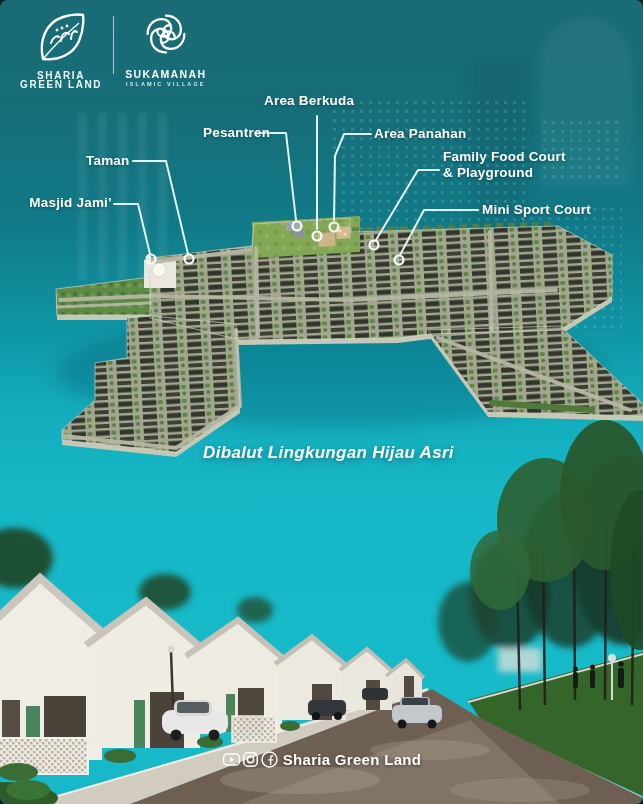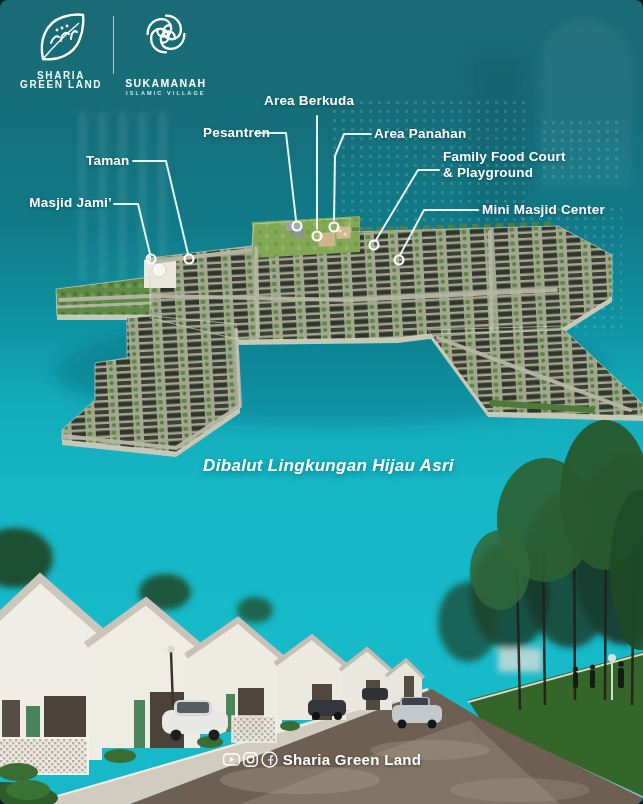--- a/index.html
+++ b/index.html
@@ -17,35 +17,35 @@
   #dots2{left:518px;top:205px;width:104px;height:130px;}
   #dots3{left:540px;top:118px;width:80px;height:62px;}
 
   .overlay-svg{position:absolute;left:0;top:0;width:643px;height:804px;pointer-events:none;}
   .photo-svg{position:absolute;left:0;top:400px;width:643px;height:404px;pointer-events:none;}
 
   .brand{position:absolute;left:20px;top:13px;display:flex;align-items:flex-start;gap:11px;color:#fff;}
   .brand .block{text-align:center;}
   .brand .leaf-cap{margin-top:4px;font-size:10px;font-weight:700;letter-spacing:1.6px;line-height:9px;color:#eef8f7;}
   .brand .divider{width:1px;height:58px;background:rgba(255,255,255,.65);margin-top:3px;}
-  .brand .suk-name{margin-top:18px;font-size:10.5px;font-weight:800;letter-spacing:1.4px;color:#fff;}
+  .brand .suk-name{margin-top:9px;font-size:10.5px;font-weight:800;letter-spacing:1.4px;color:#fff;}
   .brand .suk-tag{font-size:5.5px;font-weight:700;letter-spacing:2.1px;color:#d7ecec;margin-top:1px;}
 
   .callout{position:absolute;font-weight:700;font-size:13.5px;line-height:16px;color:#fff;letter-spacing:.2px;white-space:nowrap;text-shadow:0 1px 3px rgba(0,45,52,.55);}
   #co-masjid{left:24px;top:195px;width:88px;text-align:right;}
   #co-taman{left:86px;top:153px;}
   #co-pesantren{left:187px;top:125px;padding-left:16px;}
   #co-berkuda{left:264px;top:93px;}
   #co-panahan{left:374px;top:126px;}
   #co-foodcourt{left:443px;top:149px;}
   #co-sport{left:482px;top:202px;}
 
   .headline{position:absolute;left:0;top:439px;width:100%;text-align:center;color:#fff;}
   .headline .l{font-size:43px;font-weight:800;letter-spacing:1.5px;line-height:48px;text-shadow:0 3px 10px rgba(0,45,55,.4);}
-  .headline .sub{margin-top:17px;font-size:17px;font-style:italic;font-weight:700;letter-spacing:.3px;text-shadow:0 2px 6px rgba(0,45,55,.45);padding-left:14px;}
+  .headline .sub{margin-top:4px;font-size:17px;font-style:italic;font-weight:700;letter-spacing:.3px;text-shadow:0 2px 6px rgba(0,45,55,.45);padding-left:14px;}
 
   .footer{position:absolute;left:0;top:750px;width:100%;display:flex;justify-content:center;align-items:center;color:#fff;}
   .footer .ic{width:19px;height:19px;display:inline-block;}
   .footer .handle{font-size:15px;font-weight:700;letter-spacing:.3px;margin-left:4px;text-shadow:0 1px 3px rgba(30,25,20,.6);}
 </style>
 </head>
 <body>
 
 <div class="poster">
 
@@ -178,21 +178,21 @@
 
   <div class="callout" id="co-masjid">Masjid Jami’</div>
   <div class="callout" id="co-taman">Taman</div>
   <div class="callout" id="co-pesantren">Pesantren</div>
   <div class="callout" id="co-berkuda">Area Berkuda</div>
   <div class="callout" id="co-panahan">Area Panahan</div>
   <div class="callout" id="co-foodcourt">
     <div>Family Food Court</div>
     <div>&amp; Playground</div>
   </div>
-  <div class="callout" id="co-sport">Mini Masjid Center</div>
+  <div class="callout" id="co-sport">Mini Sport Court</div>
 
   <div class="headline">
     <div class="sub">Dibalut Lingkungan Hijau Asri</div>
   </div>
 
   <svg class="photo-svg" viewBox="0 0 643 404">
     <defs>
       <filter id="pblur" x="-30%" y="-30%" width="160%" height="160%">
           <feGaussianBlur stdDeviation="3"></feGaussianBlur>
         </filter>

